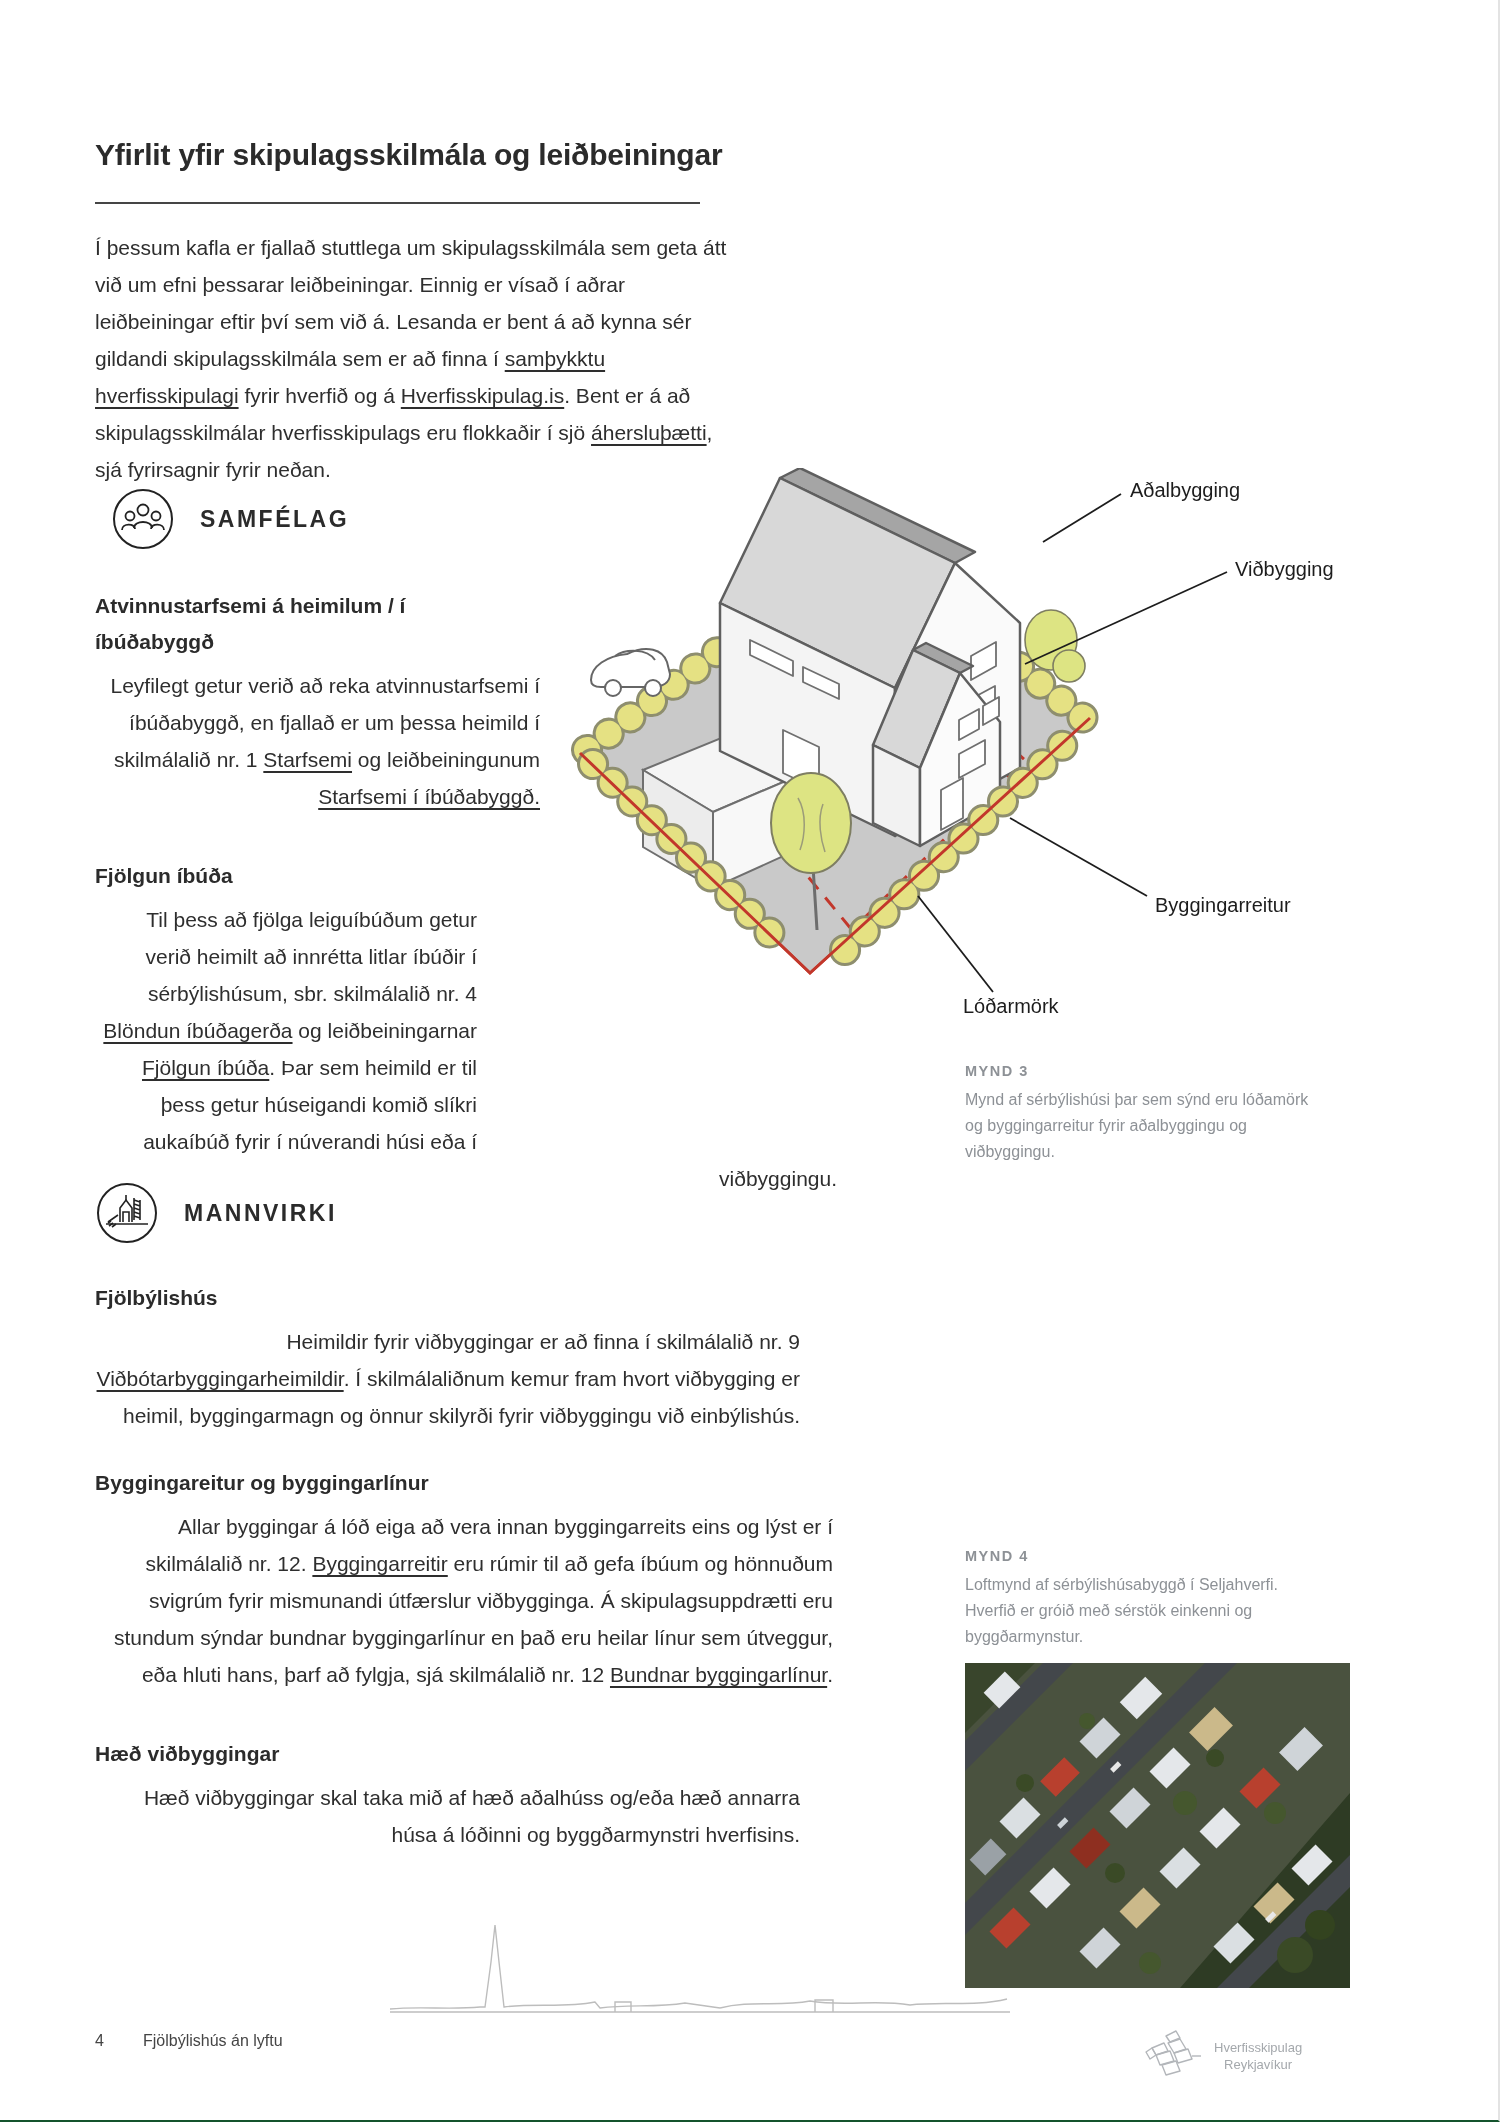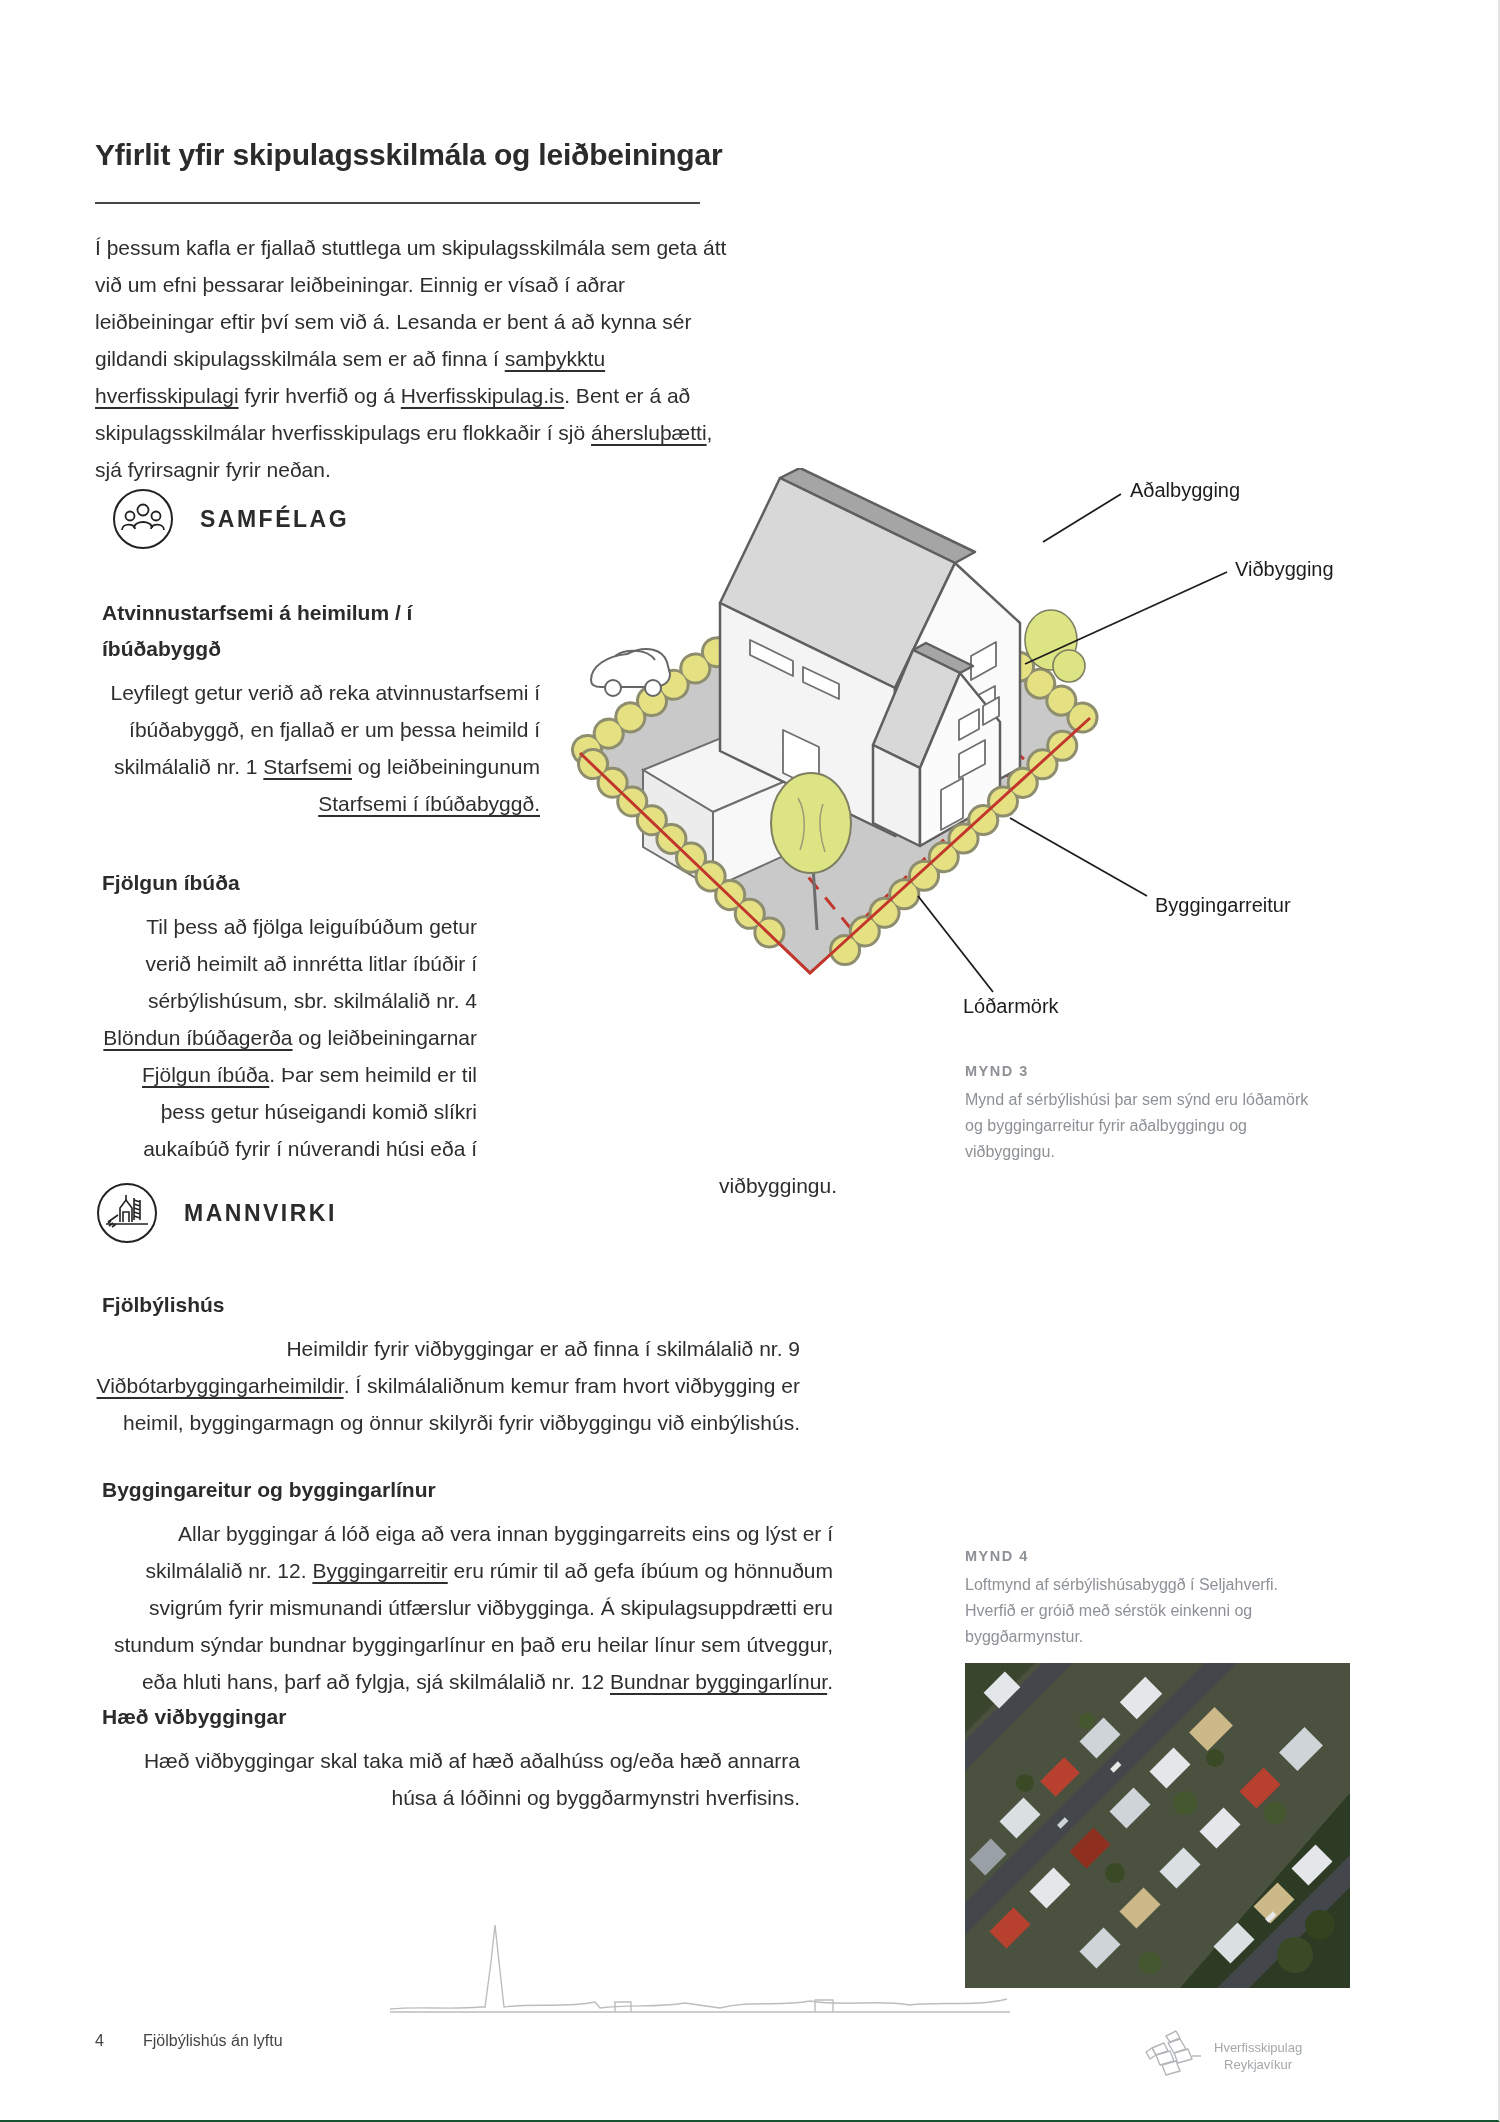--- a/index.html
+++ b/index.html
@@ -16,30 +16,30 @@
   .body-text{font-size:21px;line-height:37px;color:#2e2e2e;}
   .intro{left:95px;top:229px;width:632px;}
   .link{color:#2e2e2e;text-decoration:underline;text-underline-offset:4px;text-decoration-thickness:1.5px;cursor:pointer;}
   
   .section-header{display:flex;align-items:center;gap:26px;}
   .section-header .icon-circle{width:62px;height:62px;flex:0 0 auto;}
   .section-title{font-size:23px;font-weight:bold;letter-spacing:2.5px;color:#2b2b2b;}
   .hdr-samfelag{left:112px;top:488px;}
   .hdr-mannvirki{left:96px;top:1182px;}
   
-  .subsection h3{margin:7px;font-size:21px;line-height:36px;font-weight:bold;color:#2b2b2b;}
+  .subsection h3{margin:0;font-size:21px;line-height:36px;font-weight:bold;color:#2b2b2b;}
   .subsection p{margin:7px 0 0 0;text-align:right;}
   .sub-atvinnu{left:95px;top:588px;width:470px;}
   .sub-atvinnu h3{width:370px;}
   .sub-atvinnu p{width:445px;}
   .sub-fjolgun{left:95px;top:858px;width:742px;}
   .wrap-spacer{float:right;width:360px;height:224px;}
   .sub-vidbyggingar{left:95px;top:1280px;width:705px;}
   .sub-byggingareitur{left:95px;top:1465px;width:738px;}
-  .sub-haed{left:95px;top:1692px;width:705px;}
+  .sub-haed{left:95px;top:1736px;width:705px;}
   
   .fig-caption{width:352px;color:#8d9196;}
   .fig-caption .cap-label{font-size:14.5px;font-weight:bold;letter-spacing:1.5px;color:#8d9196;}
   .fig-caption .cap-text{margin-top:8px;font-size:16px;line-height:26px;}
   .cap-mynd3{left:965px;top:1063px;}
   .cap-mynd4{left:965px;top:1548px;}
   
   .fig3{left:555px;top:468px;width:800px;height:580px;}
   .fig4{left:965px;top:1663px;width:385px;height:325px;}
   .skyline{left:385px;top:1920px;width:630px;height:95px;}

